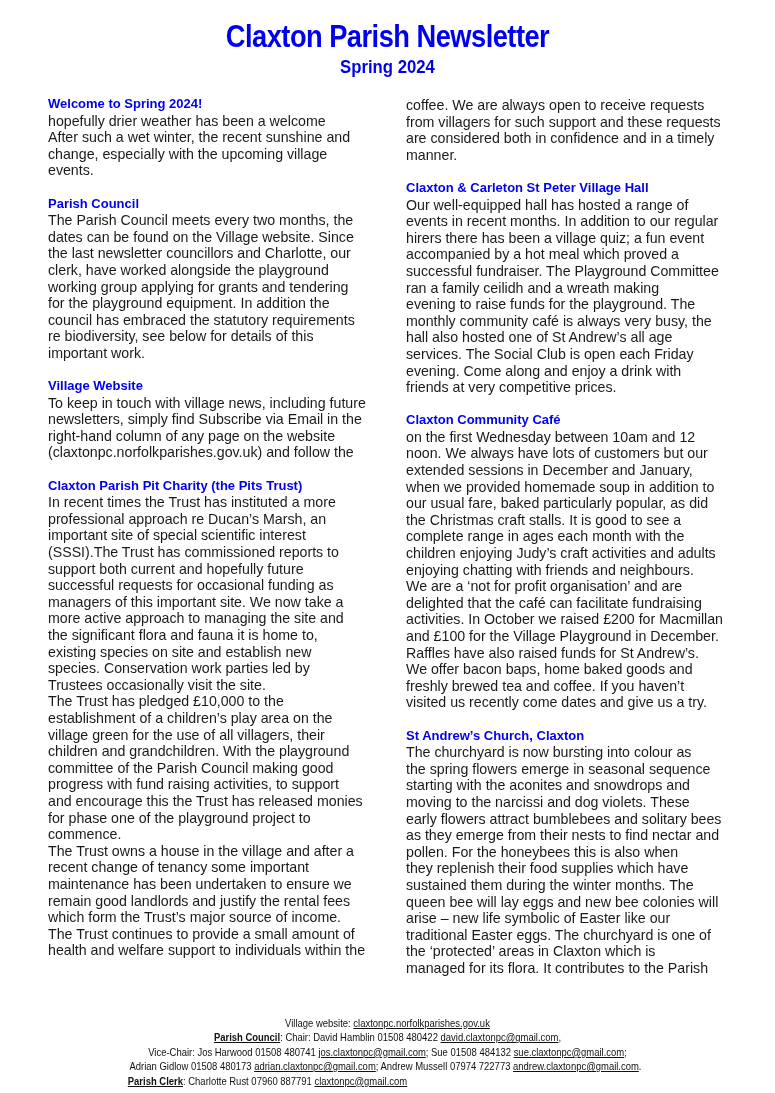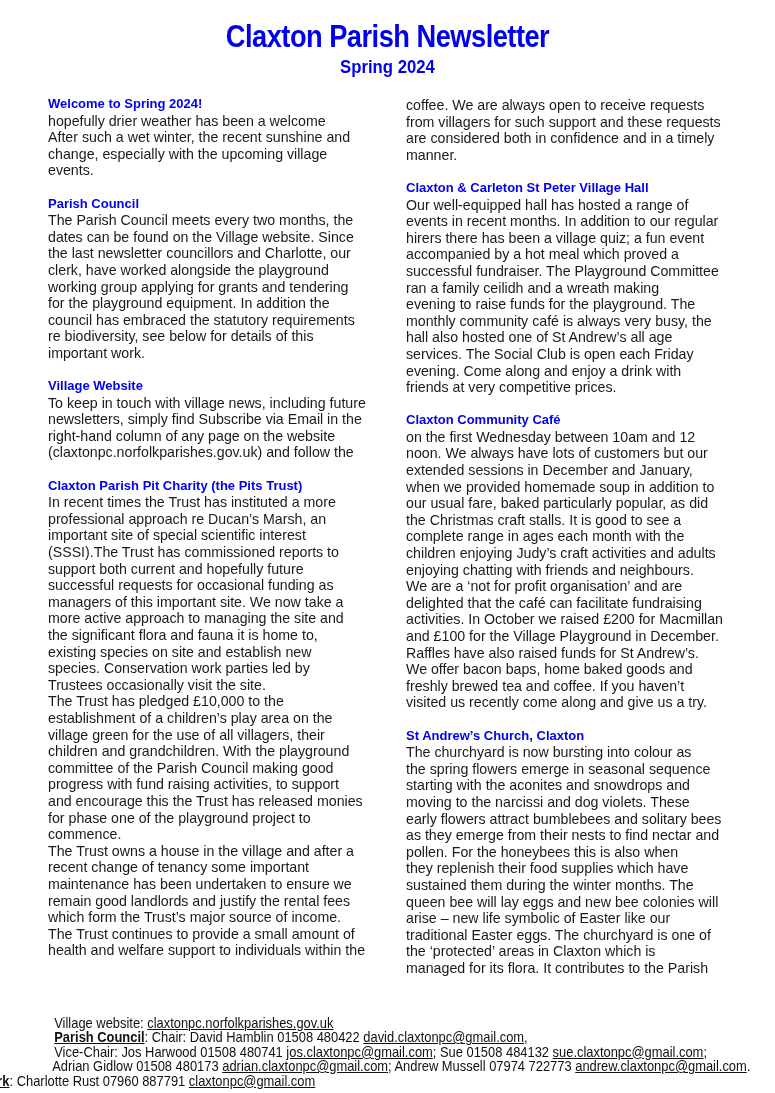--- a/index.html
+++ b/index.html
@@ -5,21 +5,21 @@
   html, body { margin:0; padding:0; background:#ffffff; }
   body { width:775px; height:1093px; position:relative; overflow:hidden; font-family:"Liberation Sans", sans-serif; color:#1a1a1a; }
   .title { position:absolute; top:18px; left:0; width:775px; text-align:center; color:#0000ee; font-weight:bold; font-size:31px; letter-spacing:-0.6px; transform:scaleX(0.88); line-height:38px; }
   .subtitle { position:absolute; top:56px; left:0; width:775px; text-align:center; color:#0000ee; font-weight:bold; font-size:19px; line-height:22px; transform:scaleX(0.88); }
   .col { position:absolute; top:96px; }
   .col-left { left:48px; width:330px; }
   .col-right { left:406px; width:340px; top:97px; }
   .line { font-size:14.2px; line-height:16.6px; white-space:nowrap; color:#1a1a1a; }
   .head { font-size:13px; line-height:16.6px; white-space:nowrap; color:#0000ee; font-weight:bold; }
   .gap { height:16.6px; }
-  .footer { position:absolute; top:1016px; left:0; width:775px; text-align:left; font-size:15px; line-height:14.4px; color:#111; }
+  .footer { position:absolute; top:1016px; left:0; width:775px; text-align:center; font-size:11px; line-height:14.4px; color:#111; }
   .footer .fl { white-space:nowrap; transform:scaleX(0.86); }
   .footer a { color:#111; text-decoration:underline; }
   .footer .lbl { font-weight:bold; text-decoration:underline; }
   .f4 { position:relative; left:-2px; }
   .f5 { position:relative; left:-120px; }
 </style>
 </head>
 <body>
 
 <div class="title">Claxton Parish Newsletter</div>
@@ -136,21 +136,21 @@
         <div class="line">complete range in ages each month with the</div>
         <div class="line">children enjoying Judy’s craft activities and adults</div>
         <div class="line">enjoying chatting with friends and neighbours.</div>
         <div class="line">We are a ‘not for profit organisation’ and are</div>
         <div class="line">delighted that the café can facilitate fundraising</div>
         <div class="line">activities. In October we raised £200 for Macmillan</div>
         <div class="line">and £100 for the Village Playground in December.</div>
         <div class="line">Raffles have also raised funds for St Andrew’s.</div>
         <div class="line">We offer bacon baps, home baked goods and</div>
         <div class="line">freshly brewed tea and coffee. If you haven’t</div>
-        <div class="line">visited us recently come along and give us a try.</div>
+        <div class="line">visited us recently come dates and give us a try.</div>
       </div>
   </section>
   <div class="gap"></div>
   <section>
     <div class="head">St Andrew’s Church, Claxton</div>
     <div>
         <div class="line">The churchyard is now bursting into colour as</div>
         <div class="line">the spring flowers emerge in seasonal sequence</div>
         <div class="line">starting with the aconites and snowdrops and</div>
         <div class="line">moving to the narcissi and dog violets. These</div>

